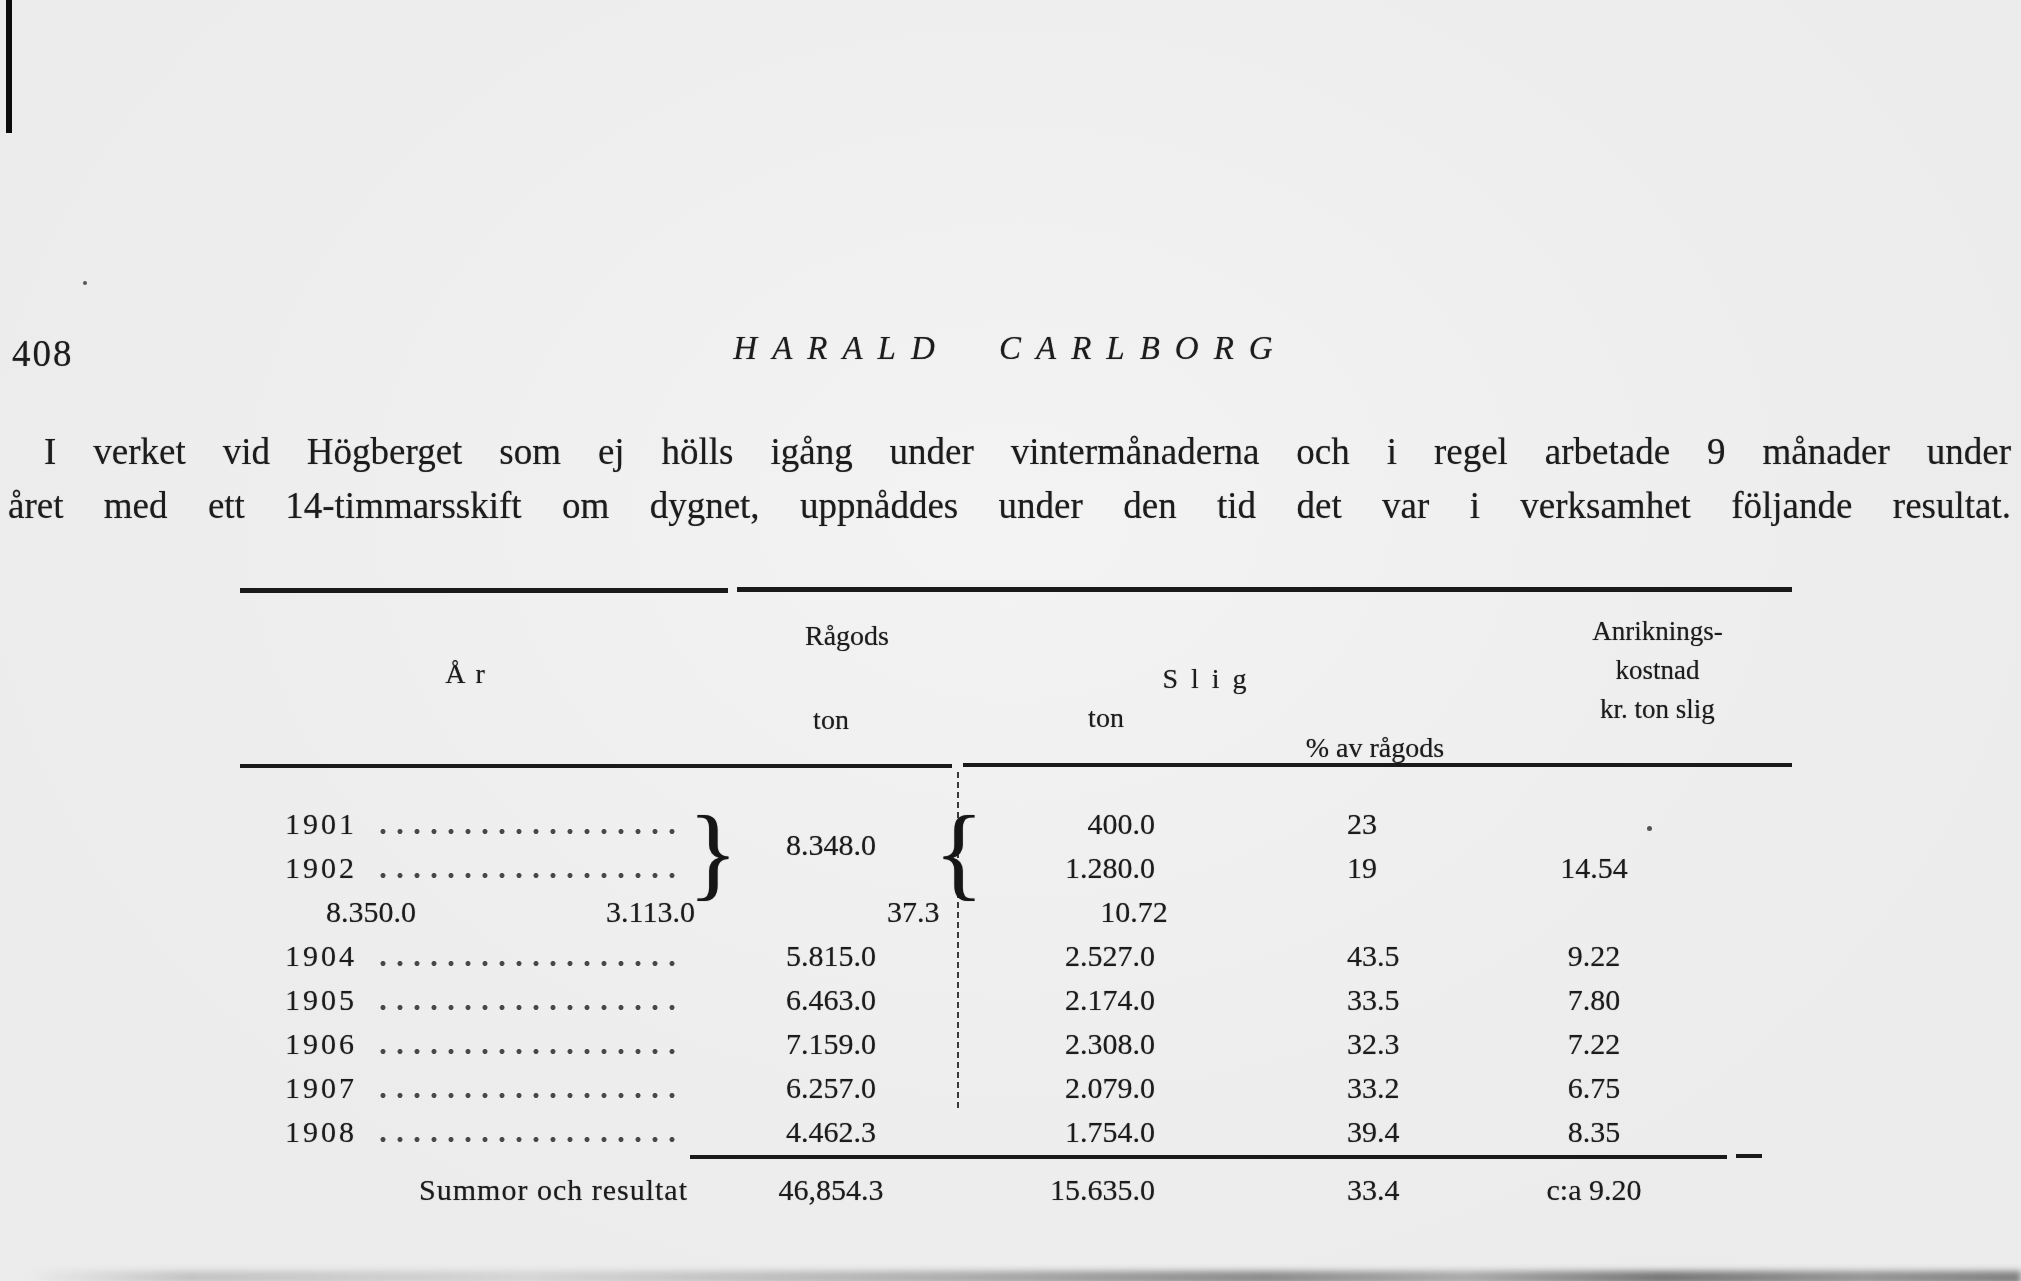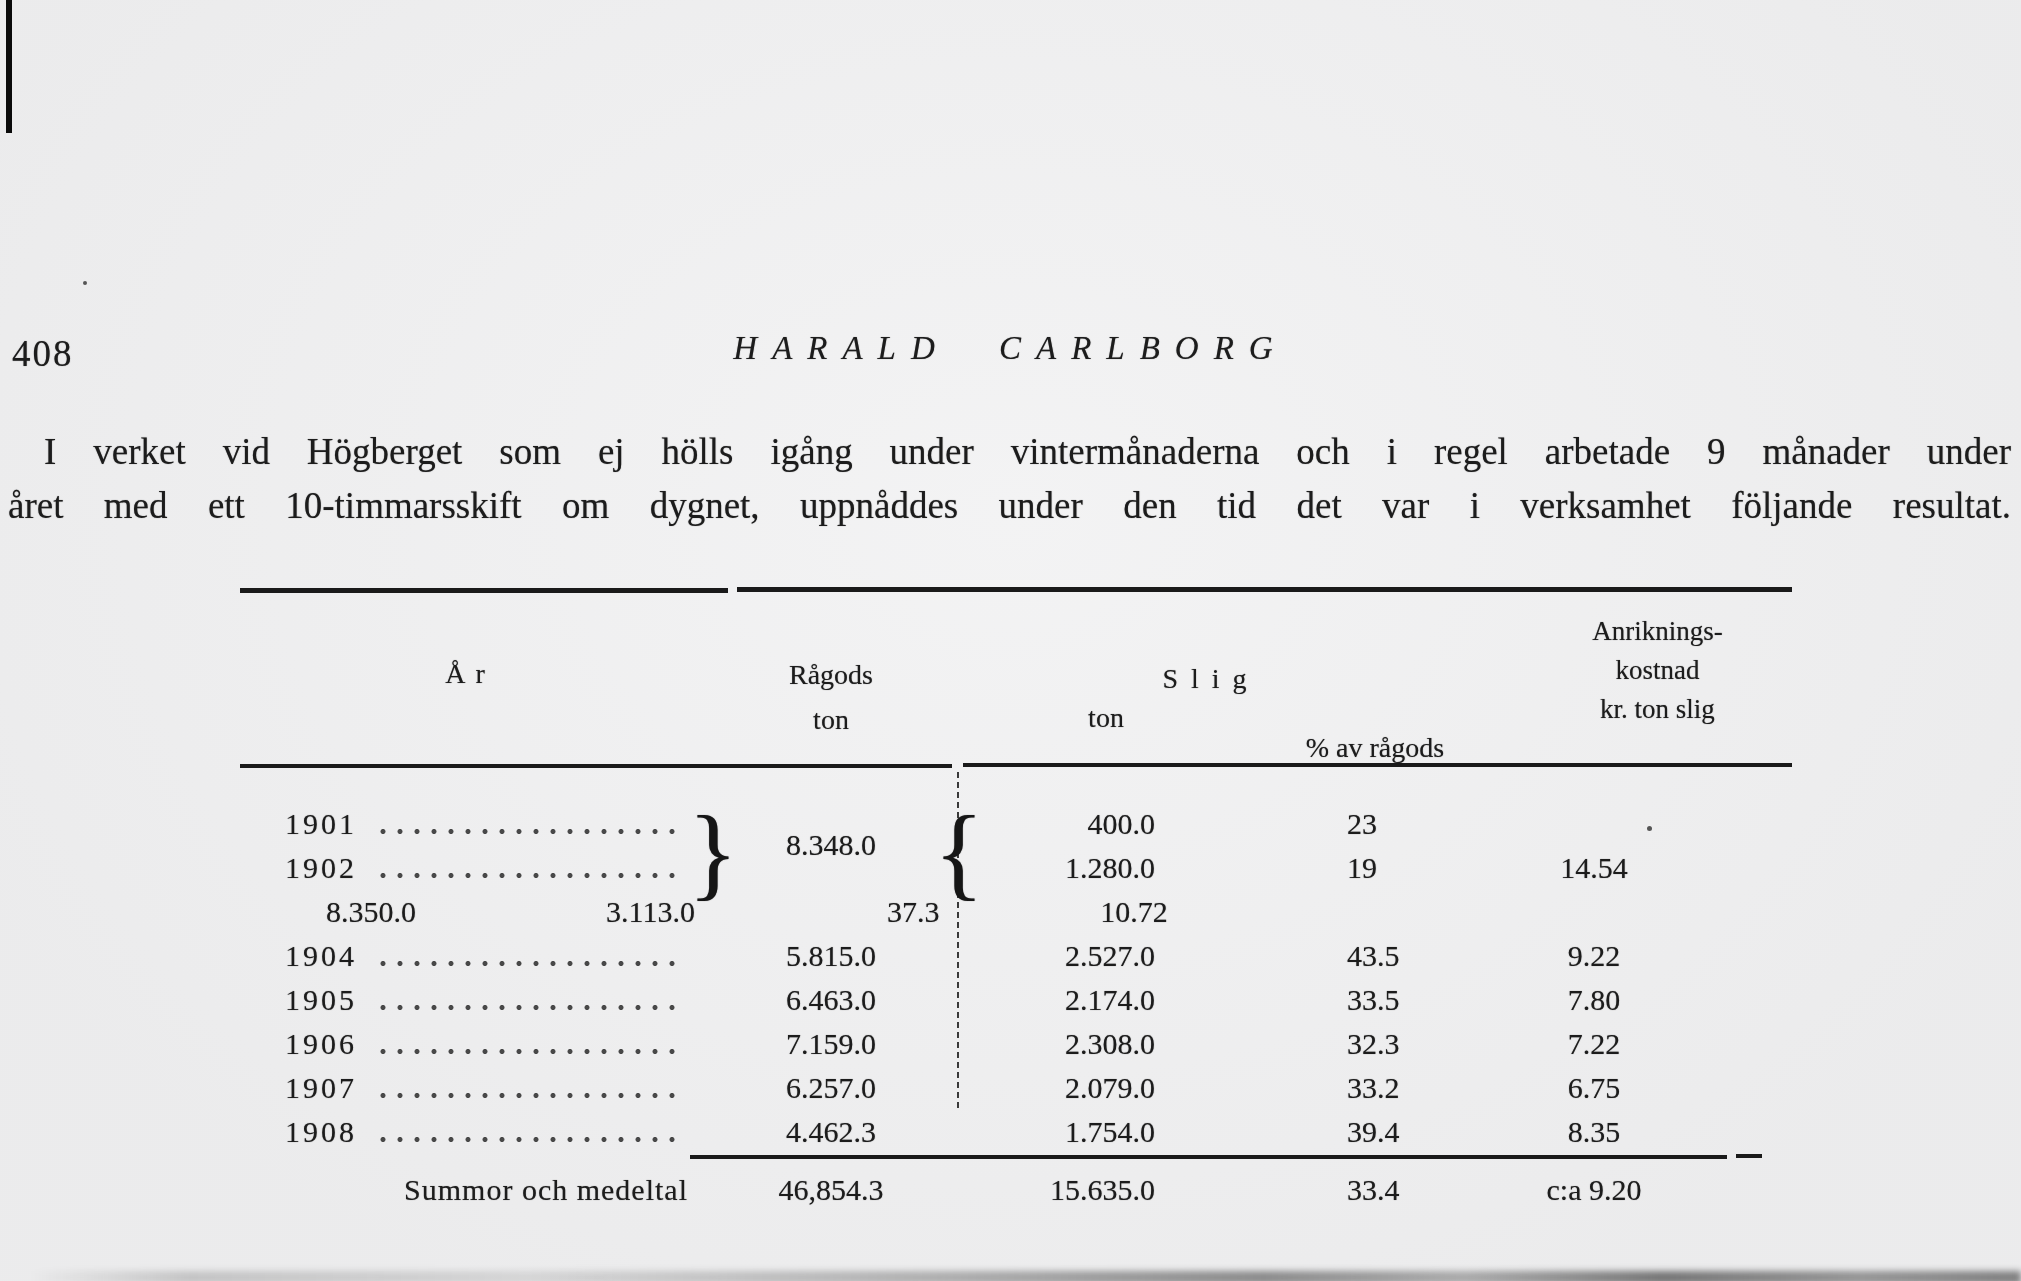--- a/index.html
+++ b/index.html
@@ -65,21 +65,21 @@
   .r-sum          { left: 690px;  top: 1155px; width: 1037px; height: 4px; }
   .r-sum-dash     { left: 1736px; top: 1154px; width: 26px;   height: 4px; }
 
   .v-dashed {
     position: absolute; left: 957px; top: 772px; height: 336px; width: 0;
     border-left: 2.5px dashed #3a3a3a; filter: blur(0.3px);
   }
 
   .hcell { position: absolute; text-align: center; font-size: 28px; }
   .h-year   { left: 240px;  top: 658px; width: 460px; letter-spacing: 10px; }
-  .h-ragods { left: 700px;  top: 620px; width: 262px; margin-top: 39px; }
+  .h-ragods { left: 716px;  top: 620px; width: 262px; }
   .h-ragods-ton { left: 700px; top: 704px; width: 262px; }
   .h-slig   { left: 932px;  top: 620px; width: 558px; letter-spacing: 13px; margin-top: 43px; }
   .h-slig-ton { left: 962px; top: 702px; width: 288px; }
   .h-pct    { left: 1240px; top: 700px; width: 270px; margin-top: 32px; }
   .h-cost   { left: 1520px; top: 612px; width: 275px; line-height: 39px; font-size: 27px; }
 
   .rows {
     position: absolute; left: 240px; top: 802px; width: 1555px; height: 352px;
     display: flex; flex-direction: column; justify-content: space-between;
   }
@@ -120,21 +120,21 @@
   <div class="edge-bar-left"></div>
   <div class="bottom-smudge"></div>
   <div class="ink-speck" style="left:83px; top:281px; width:4px; height:4px;"></div>
   <div class="ink-speck" style="left:1647px; top:826px; width:5px; height:5px;"></div>
 
   <div class="page-number ink">408</div>
   <div class="running-head ink">HARALD CARLBORG</div>
 
   <div class="intro ink">
     <div class="pline first">I verket vid Högberget som ej hölls igång under vintermånaderna och i regel arbetade 9 månader under</div>
-    <div class="pline">året med ett 10-timmarsskift om dygnet, uppnåddes under den tid det var i verksamhet följande resultat.</div>
+    <div class="pline">året med ett 14-timmarsskift om dygnet, uppnåddes under den tid det var i verksamhet följande resultat.</div>
   </div>
 
   <div class="rule r-top-left"></div>
   <div class="rule r-top-right"></div>
   <div class="rule r-head-left"></div>
   <div class="rule r-head-right"></div>
   <div class="rule r-sum"></div>
   <div class="rule r-sum-dash"></div>
   <div class="v-dashed"></div>
 
@@ -301,21 +301,21 @@
         </div>
       <div class="cell cost">
           <span>8.35</span>
         </div>
     </div>
 
   </div>
 
   <div class="sumrow ink">
     <div class="cell year">
-        <span>Summor och medeltal</span>
+        <span>Summor och resultat</span>
       </div>
     <div class="cell ragods">
         <span>46,854.3</span>
       </div>
     <div class="cell sligton">
         <span>15.635.0</span>
       </div>
     <div class="cell pct">
         <span>33.4</span>
       </div>

